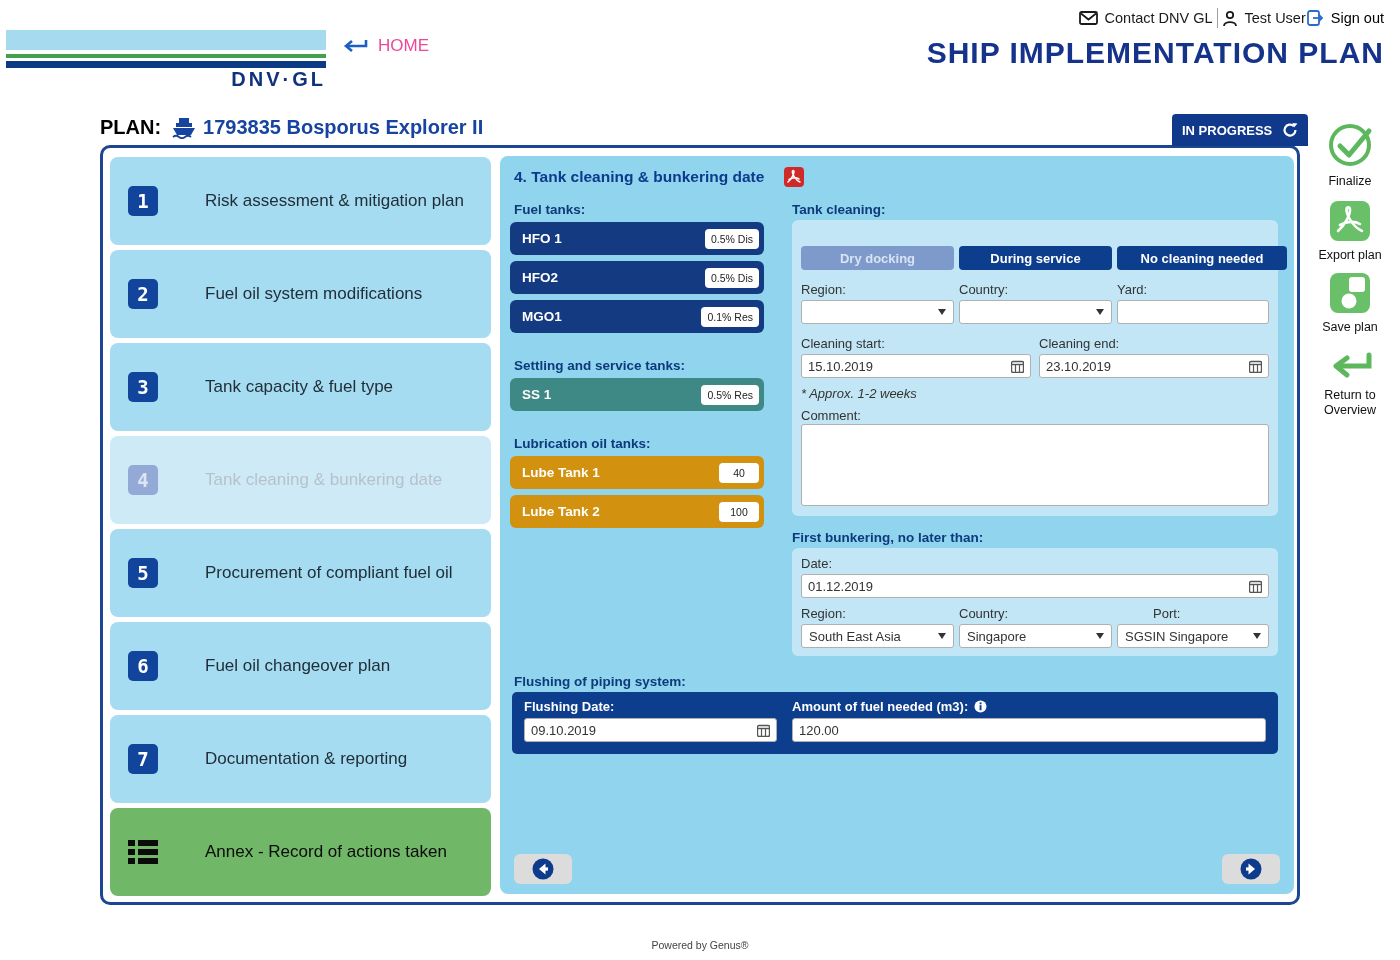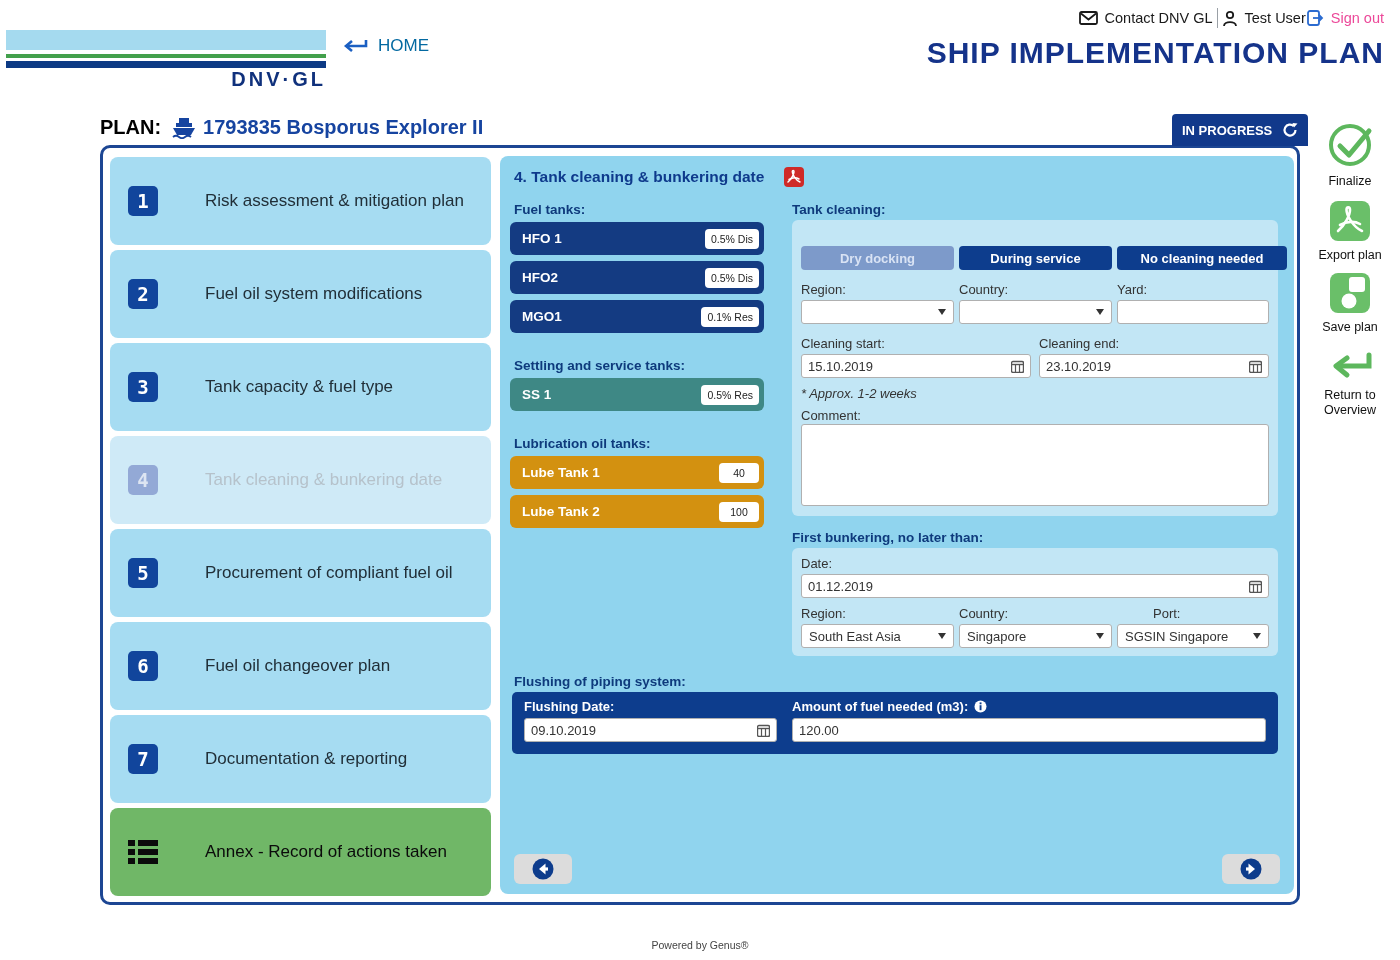--- a/index.html
+++ b/index.html
@@ -5,32 +5,32 @@
   * { margin:0; padding:0; box-sizing:border-box; }
   body { background:#fff; }
   .page { position:relative; width:1400px; height:960px; background:#fff;
           font-family:"Liberation Sans",sans-serif; overflow:hidden; }
 
   
   .topbar { position:absolute; top:8px; right:16px; display:flex; align-items:center; 
             font-size:14.5px; color:#1a1a1a; }
   .topbar .item { display:flex; align-items:center; gap:7px; cursor:pointer; }
   .topbar .divider { width:1px; height:20px; background:#9aa0a6; margin:0 4px; }
-  .signout { color:#ec4899; }
+  .signout { color:#000000; }
 
   
   .logo { position:absolute; left:6px; top:30px; width:320px; }
   .logo .bar1 { height:20px; background:#a5daef; }
   .logo .bar2 { height:4px;  background:#43a04c; margin-top:4px; }
   .logo .bar3 { height:7px;  background:#0d3a84; margin-top:3px; }
   .logo .word { text-align:right; font-weight:bold; font-size:20px; letter-spacing:3px;
                 color:#10317c; margin-top:0px; }
 
   .home { position:absolute; left:340px; top:36px; display:flex; align-items:center; gap:10px;
-          color:#0369a1; font-size:17px; cursor:pointer;text-align:right; }
+          color:#ec4899; font-size:17px; cursor:pointer;text-align:right; }
 
   .app-title { position:absolute; right:16px; top:36px; font-size:30px; font-weight:bold;
                color:#15338a; letter-spacing:1px; white-space:nowrap; }
 
   
   .plan-row { position:absolute; left:100px; top:116px; display:flex; align-items:center; gap:6px; }
   .plan-row .plan-lbl { font-size:20px; font-weight:bold; color:#000; margin-right:4px; }
   .plan-row .plan-name { font-size:20px; font-weight:bold; color:#1644a0; }
 
   .status-badge { position:absolute; left:1172px; top:114px; height:32px; background:#11398b;

